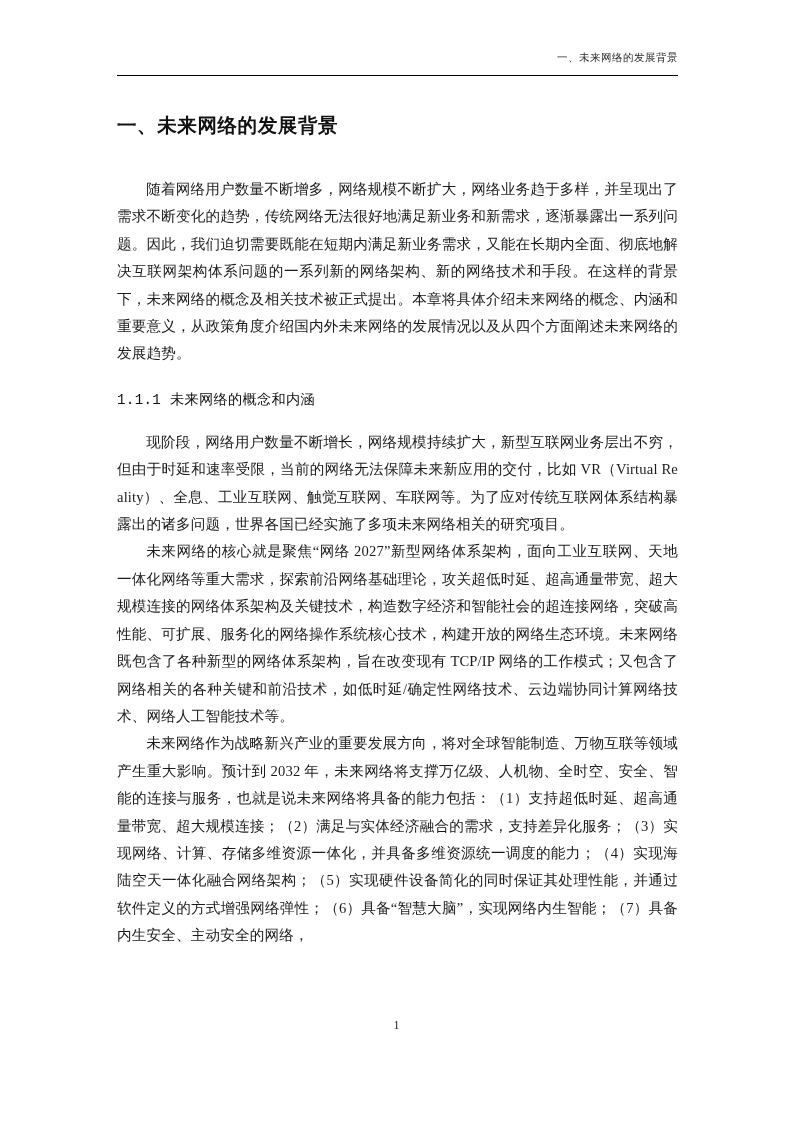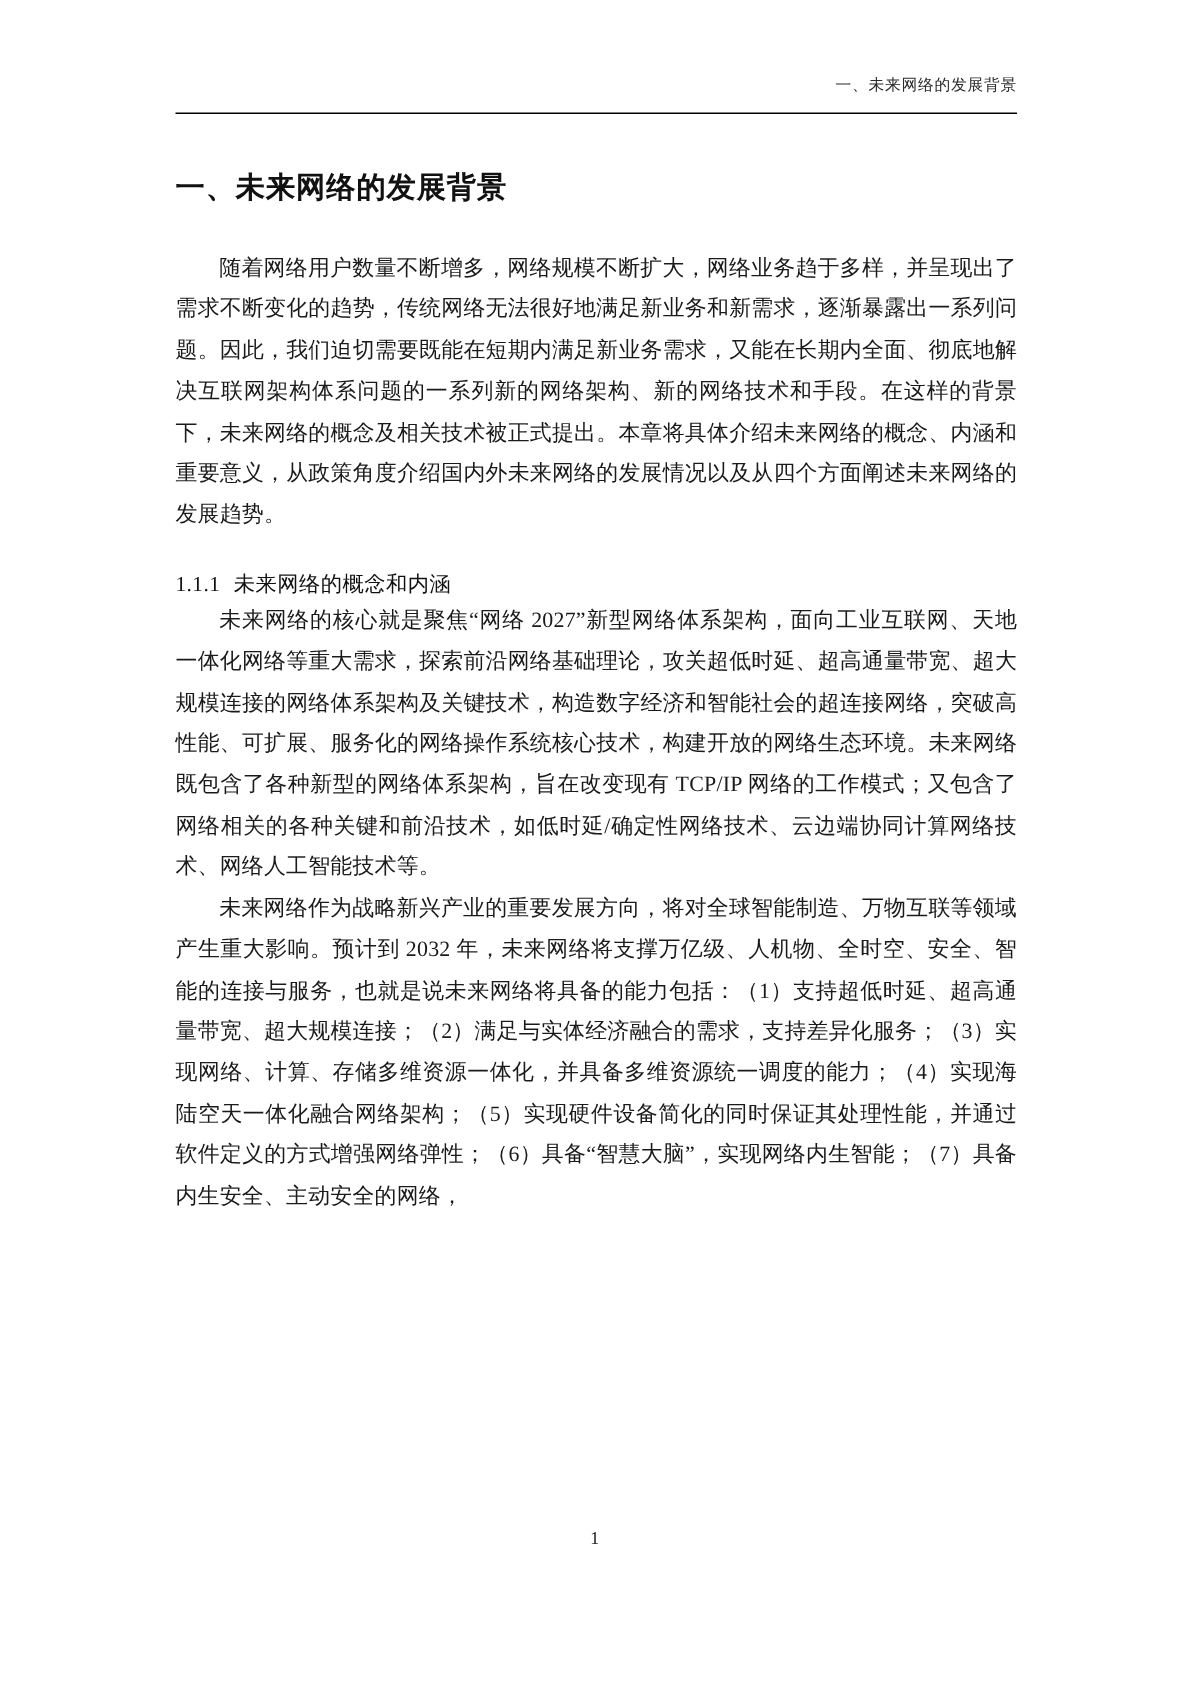--- a/index.html
+++ b/index.html
@@ -69,21 +69,21 @@
     font-size: 16.5px;
     font-weight: normal;
     letter-spacing: 0.4px;
     color: #111;
     margin: 27px 0 0 0;
     line-height: 26px;
   }
   h2.doc-h2 .num { margin-right: 10px; }
 
   h3.doc-h3 {
-    font-family: Liberation Serif, serif;
+    font-family: Liberation Mono, monospace;
     font-size: 14.2px;
     font-weight: normal;
     letter-spacing: 0.3px;
     color: #111;
     margin: 21px 0 0 0;
     line-height: 22px;
   }
   h3.doc-h3 .num { margin-right: 9px; }
 
   p.body-p {
@@ -91,21 +91,21 @@
     font-size: 14.6px;
     line-height: 27.4px;
     text-align: justify;
     text-justify: inter-ideograph;
     text-indent: 2em;
     margin: 0;
     color: #1a1a1a;
     letter-spacing: 0.15px;
     word-break: break-all;
   }
-  p.body-p.first-after-h1 { margin-top: 26px; }
+  p.body-p.first-after-h1 { margin-top: 36px; }
   p.body-p.after-h3 { margin-top: 18px; }
 
   
   .page-footer {
     position: absolute;
     left: 0;
     top: 1018px;
     width: 793px;
     text-align: center;
     font-family: "Liberation Serif", "DejaVu Serif", serif;
@@ -126,20 +126,21 @@
 
     <h1 class="doc-h1">一、未来网络的发展背景</h1>
 
     <p class="body-p first-after-h1">随着网络用户数量不断增多，网络规模不断扩大，网络业务趋于多样，并呈现出了需求不断变化的趋势，传统网络无法很好地满足新业务和新需求，逐渐暴露出一系列问题。因此，我们迫切需要既能在短期内满足新业务需求，又能在长期内全面、彻底地解决互联网架构体系问题的一系列新的网络架构、新的网络技术和手段。在这样的背景下，未来网络的概念及相关技术被正式提出。本章将具体介绍未来网络的概念、内涵和重要意义，从政策角度介绍国内外未来网络的发展情况以及从四个方面阐述未来网络的发展趋势。</p>
 
 
     <h3 class="doc-h3">
       <span class="num">1.1.1</span><span>未来网络的概念和内涵</span>
     </h3>
 
+    <p class="body-p after-h3">现阶段，网络用户数量不断增长，网络规模持续扩大，新型互联网业务层出不穷，但由于时延和速率受限，当前的网络无法保障未来新应用的交付，比如 VR（Virtual Reality）、全息、工业互联网、触觉互联网、车联网等。为了应对传统互联网体系结构暴露出的诸多问题，世界各国已经实施了多项未来网络相关的研究项目。</p>
 
     <p class="body-p">未来网络的核心就是聚焦“网络 2027”新型网络体系架构，面向工业互联网、天地一体化网络等重大需求，探索前沿网络基础理论，攻关超低时延、超高通量带宽、超大规模连接的网络体系架构及关键技术，构造数字经济和智能社会的超连接网络，突破高性能、可扩展、服务化的网络操作系统核心技术，构建开放的网络生态环境。未来网络既包含了各种新型的网络体系架构，旨在改变现有 TCP/IP 网络的工作模式；又包含了网络相关的各种关键和前沿技术，如低时延/确定性网络技术、云边端协同计算网络技术、网络人工智能技术等。</p>
 
     <p class="body-p">未来网络作为战略新兴产业的重要发展方向，将对全球智能制造、万物互联等领域产生重大影响。预计到 2032 年，未来网络将支撑万亿级、人机物、全时空、安全、智能的连接与服务，也就是说未来网络将具备的能力包括：（1）支持超低时延、超高通量带宽、超大规模连接；（2）满足与实体经济融合的需求，支持差异化服务；（3）实现网络、计算、存储多维资源一体化，并具备多维资源统一调度的能力；（4）实现海陆空天一体化融合网络架构；（5）实现硬件设备简化的同时保证其处理性能，并通过软件定义的方式增强网络弹性；（6）具备“智慧大脑”，实现网络内生智能；（7）具备内生安全、主动安全的网络，</p>
 
   </div>
 
   <div class="page-footer">1</div>
 
 </div>

